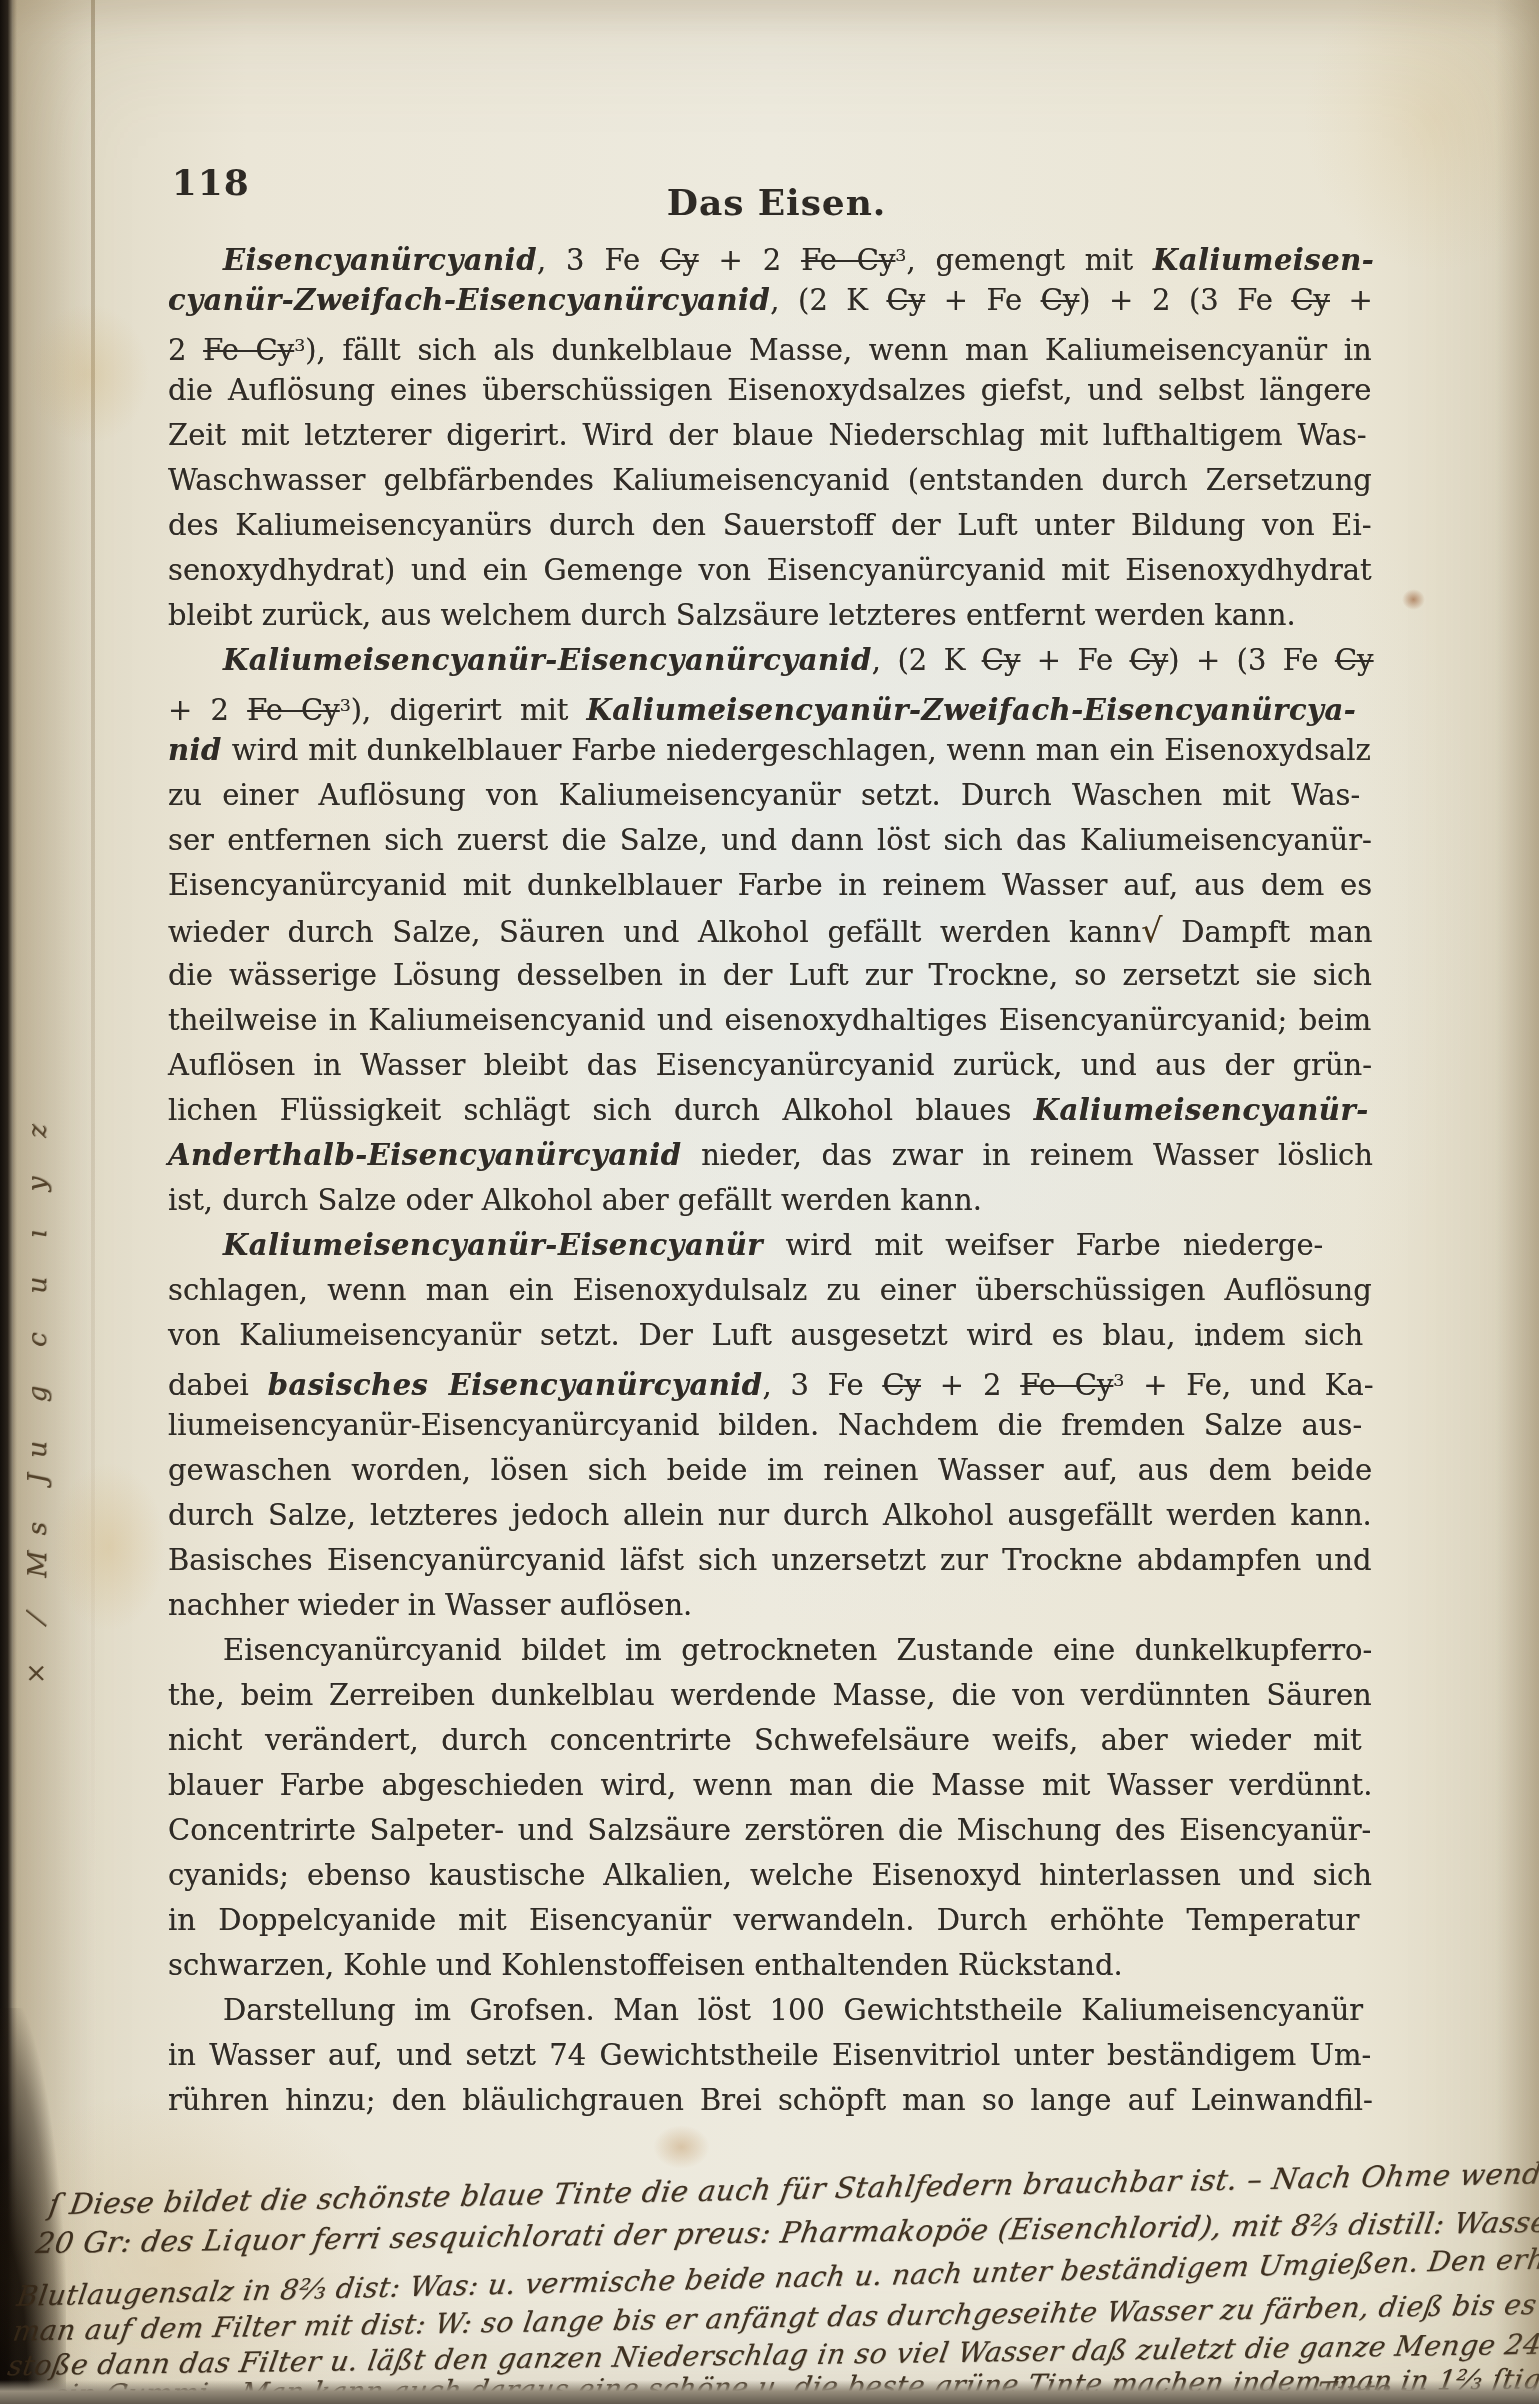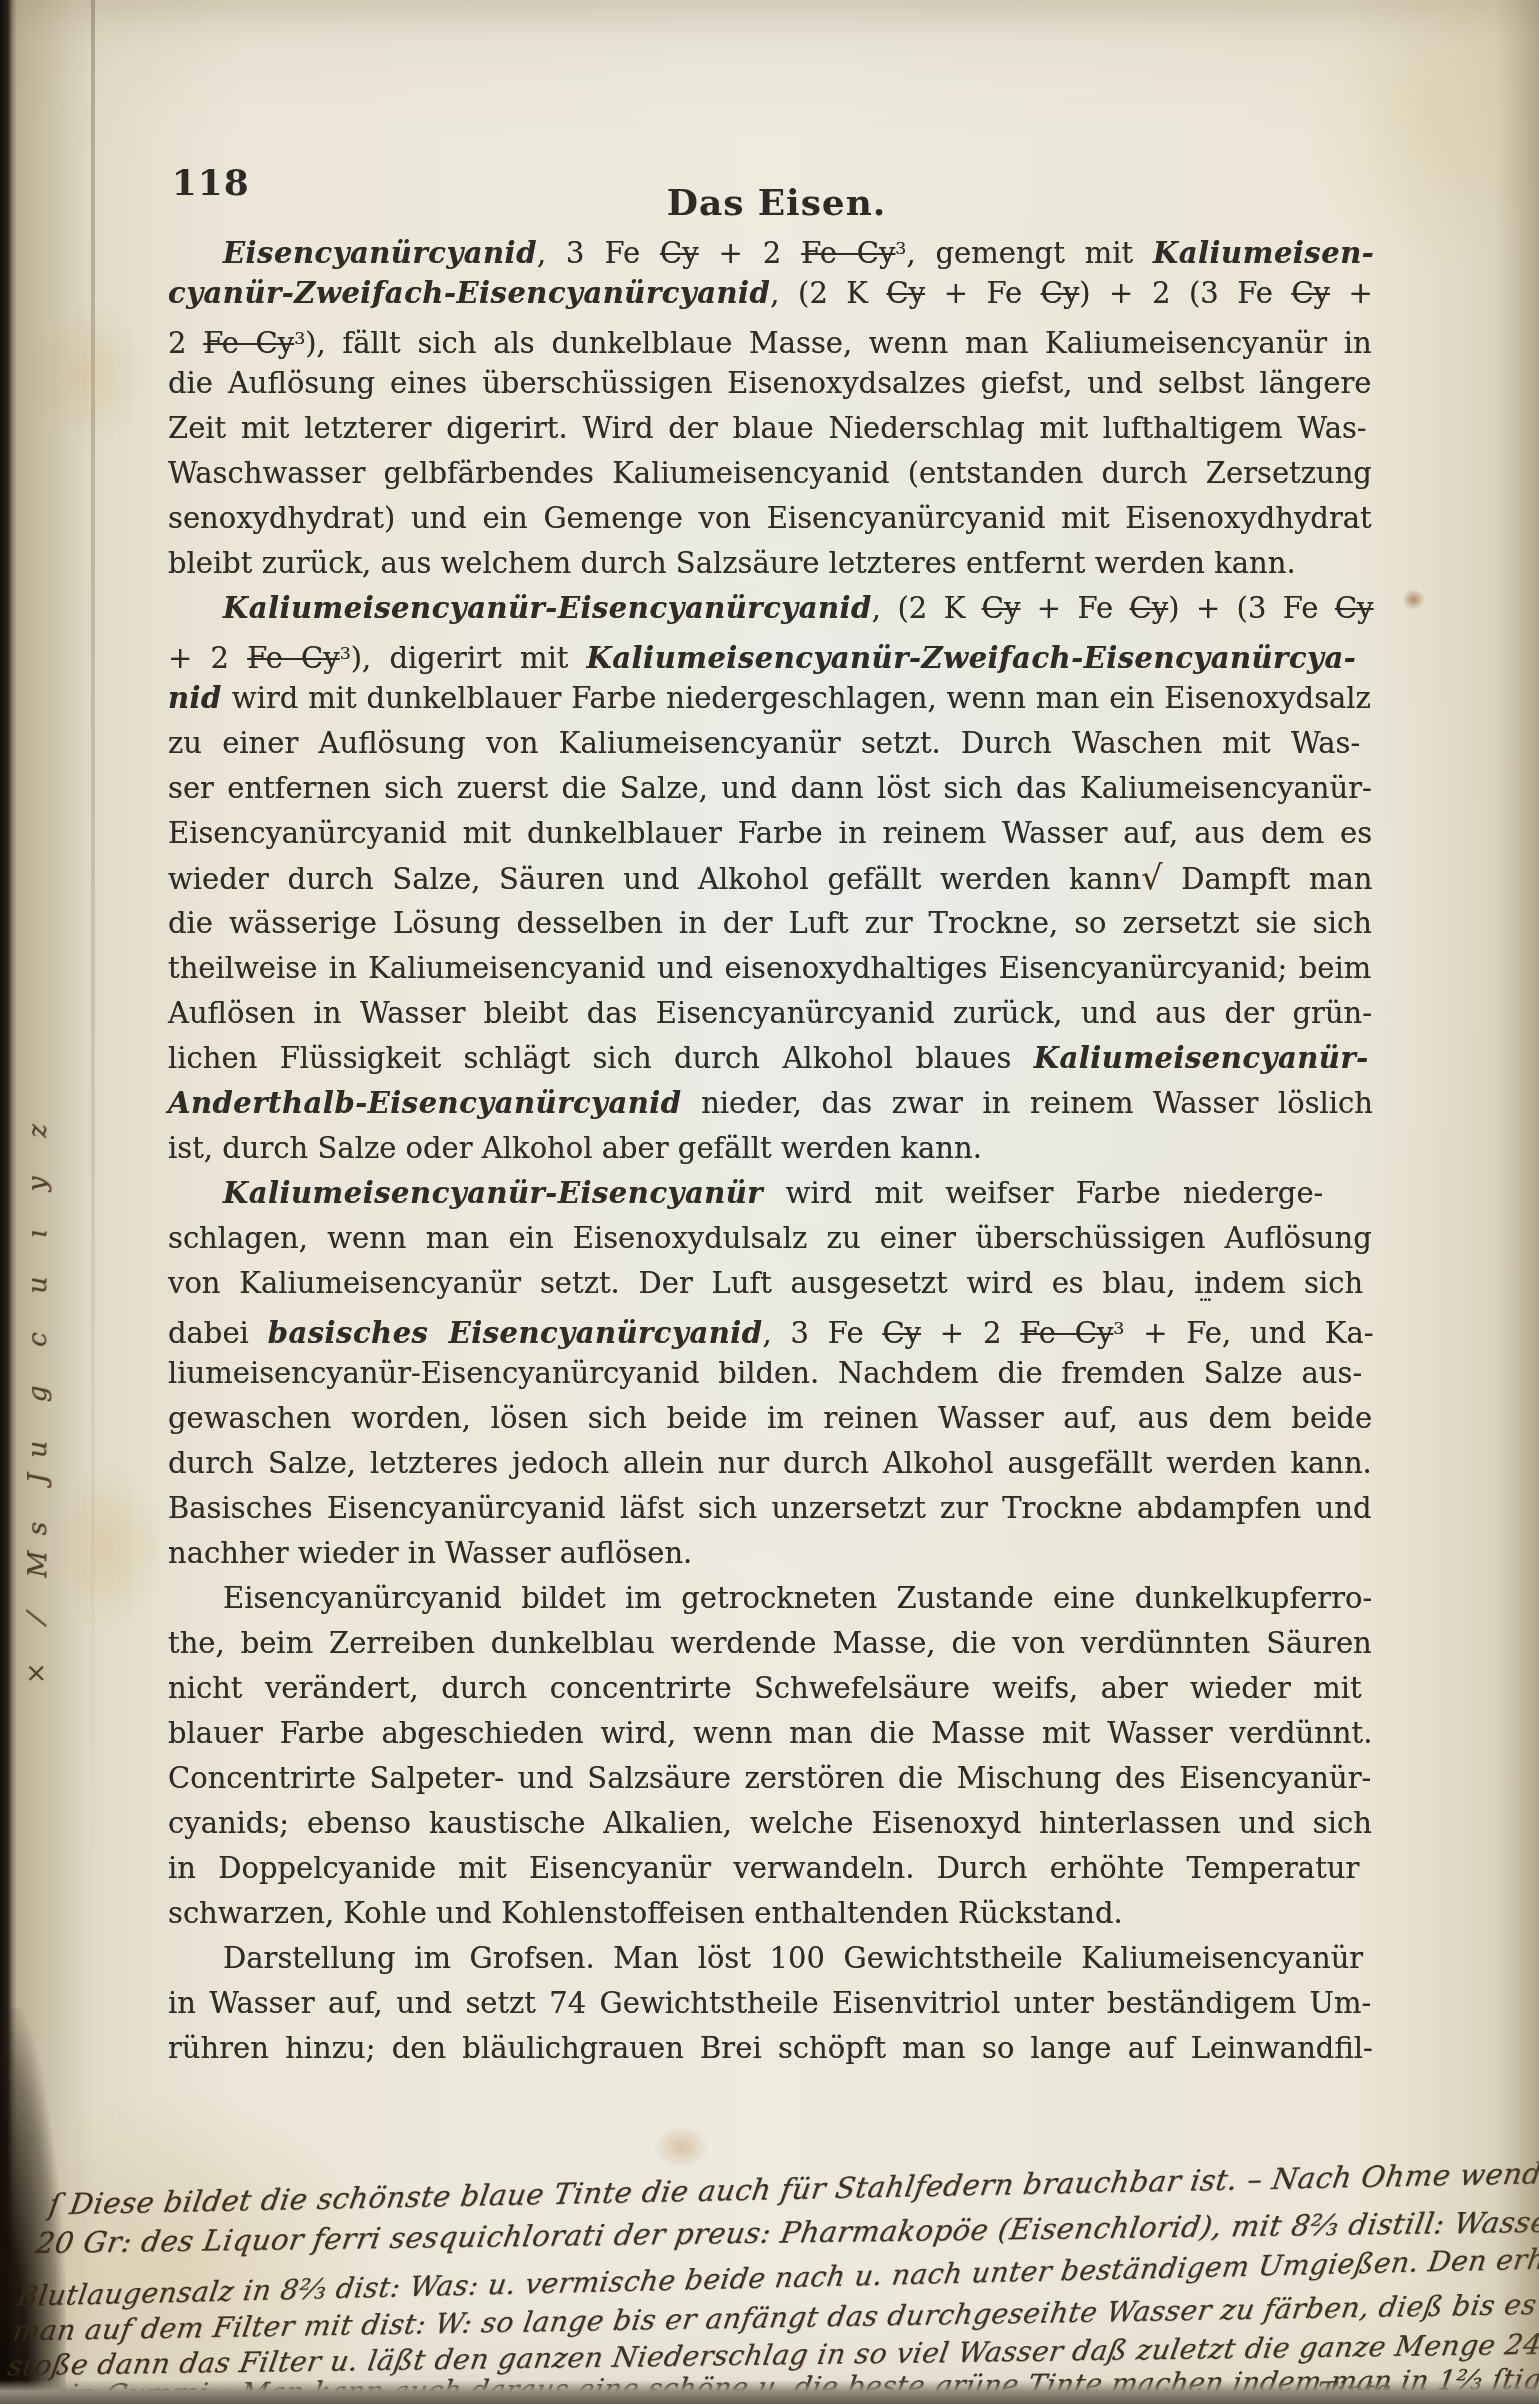--- a/index.html
+++ b/index.html
@@ -34,21 +34,21 @@
   .stain4{right:-28px;top:-38px;width:265px;height:312px;background:radial-gradient(ellipse, rgba(205,170,100,0.18), rgba(205,170,100,0) 70%);}
   .stain5{left:1402px;top:589px;width:23px;height:21px;background:radial-gradient(ellipse, rgba(140,72,28,0.55), rgba(140,72,28,0) 70%);}
   .stain6{left:653px;top:2125px;width:57px;height:44px;background:radial-gradient(ellipse, rgba(170,110,40,0.30), rgba(170,110,40,0) 70%);}
   
   .header{position:absolute;top:161px;left:168px;width:1217px;height:47px;}
   .pagenum{position:absolute;left:3.8px;top:0;font-size:36px;font-weight:bold;color:#2e2a25;letter-spacing:0.9px;}
   .runtitle{position:absolute;left:0;width:100%;text-align:center;top:0;font-size:36px;font-weight:bold;color:#2e2a25;letter-spacing:0.9px;margin-top:20px;}
   
   .textblock{position:absolute;left:168px;top:224px;width:1217px;color:#2f2b26;
     font-size:29px; text-shadow:0 0 0.6px rgba(45,38,30,0.55);}
-  .tline{height:45px;line-height:48px;white-space:nowrap;overflow:visible;}
+  .tline{height:45px;line-height:63px;white-space:nowrap;overflow:visible;}
   .tline.ind{padding-left:55px;}
   .lw{white-space:nowrap;}
   .seg-i{font-style:italic;font-weight:bold;letter-spacing:0.5px;}
   .seg-b{text-decoration:line-through;text-decoration-thickness:2.3px;}
   .seg-sup{font-size:0.60em;vertical-align:0.5em;letter-spacing:0;}
   .seg-m{font-style:italic;color:#463217;font-size:1.15em;}
   .seg-d{position:relative;display:inline-block;}
   .seg-d::before{content:"\00B7\00B7\00B7";position:absolute;top:-12.3px;left:50%;transform:translateX(-50%);
     font-size:21px;letter-spacing:-2.8px;line-height:9.5px;}
   
@@ -84,20 +84,21 @@
   </div>
 
   <div id="textblock" class="textblock">
       <div>
         <div class="tline ind"><span class="lw" style="word-spacing: 10.7px;"><span class="seg-i">Eisencyanürcyanid</span><span class="seg-n">, 3 Fe </span><span class="seg-b">Cy</span><span class="seg-n"> + 2 </span><span class="seg-b">Fe Cy</span><span class="seg-sup">3</span><span class="seg-n">, gemengt mit </span><span class="seg-i">Kaliumeisen-</span></span></div>
         <div class="tline"><span class="lw" style="word-spacing: 9.3px;"><span class="seg-i">cyanür-Zweifach-Eisencyanürcyanid</span><span class="seg-n">, (2 K </span><span class="seg-b">Cy</span><span class="seg-n"> + Fe </span><span class="seg-b">Cy</span><span class="seg-n">) + 2 (3 Fe </span><span class="seg-b">Cy</span><span class="seg-n"> +</span></span></div>
         <div class="tline"><span class="lw" style="word-spacing: 7.5px;"><span class="seg-n">2 </span><span class="seg-b">Fe Cy</span><span class="seg-sup">3</span><span class="seg-n">), fällt sich als dunkelblaue Masse, wenn man Kaliumeisencyanür in</span></span></div>
         <div class="tline"><span class="lw" style="word-spacing: 5.7px;"><span class="seg-n">die Auflösung eines überschüssigen Eisenoxydsalzes giefst, und selbst längere</span></span></div>
         <div class="tline"><span class="lw" style="word-spacing: 5.6px;"><span class="seg-n">Zeit mit letzterer digerirt.  Wird der blaue Niederschlag mit lufthaltigem Was-</span></span></div>
         <div class="tline"><span class="lw" style="word-spacing: 9px;"><span class="seg-n">Waschwasser gelbfärbendes Kaliumeisencyanid (entstanden durch Zersetzung</span></span></div>
+        <div class="tline"><span class="lw" style="word-spacing: 7.5px;"><span class="seg-n">des Kaliumeisencyanürs durch den Sauerstoff der Luft unter Bildung von Ei-</span></span></div>
         <div class="tline"><span class="lw" style="word-spacing: 6.5px;"><span class="seg-n">senoxydhydrat) und ein Gemenge von Eisencyanürcyanid mit Eisenoxydhydrat</span></span></div>
         <div class="tline"><span class="lw"><span class="seg-n">bleibt zurück, aus welchem durch Salzsäure letzteres entfernt werden kann.</span></span></div>
       </div>
       <div>
         <div class="tline ind"><span class="lw" style="word-spacing: 7.2px;"><span class="seg-i">Kaliumeisencyanür-Eisencyanürcyanid</span><span class="seg-n">, (2 K </span><span class="seg-b">Cy</span><span class="seg-n"> + Fe </span><span class="seg-b">Cy</span><span class="seg-n">) + (3 Fe </span><span class="seg-b">Cy</span></span></div>
         <div class="tline"><span class="lw" style="word-spacing: 9px;"><span class="seg-n">+ 2 </span><span class="seg-b">Fe Cy</span><span class="seg-sup">3</span><span class="seg-n">), digerirt mit </span><span class="seg-i">Kaliumeisencyanür-Zweifach-Eisencyanürcya-</span></span></div>
         <div class="tline"><span class="lw" style="word-spacing: 0.7px;"><span class="seg-i">nid</span><span class="seg-n"> wird mit dunkelblauer Farbe niedergeschlagen, wenn man ein Eisenoxydsalz</span></span></div>
         <div class="tline"><span class="lw" style="word-spacing: 11px;"><span class="seg-n">zu einer Auflösung von Kaliumeisencyanür setzt.  Durch Waschen mit Was-</span></span></div>
         <div class="tline"><span class="lw" style="word-spacing: 4.1px;"><span class="seg-n">ser entfernen sich zuerst die Salze, und dann löst sich das Kaliumeisencyanür-</span></span></div>
         <div class="tline"><span class="lw" style="word-spacing: 6.7px;"><span class="seg-n">Eisencyanürcyanid mit dunkelblauer Farbe in reinem Wasser auf, aus dem es</span></span></div>

